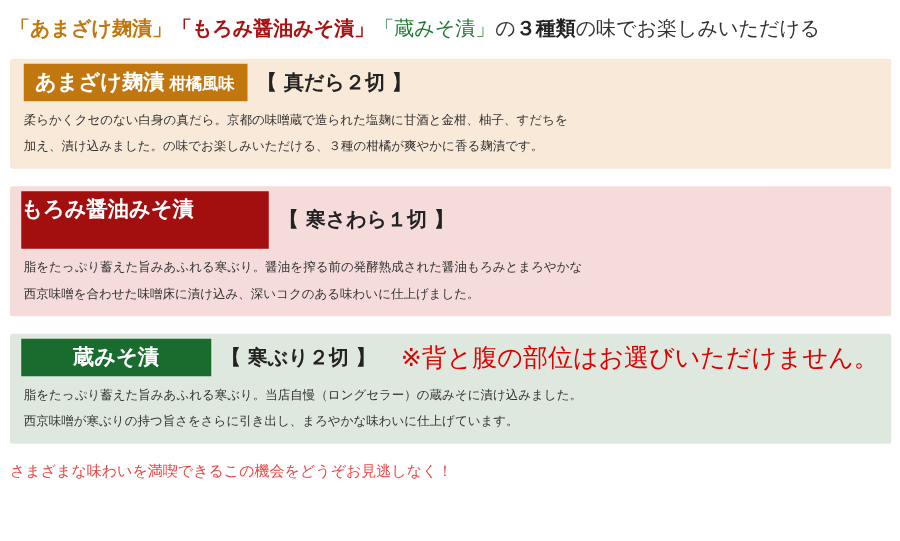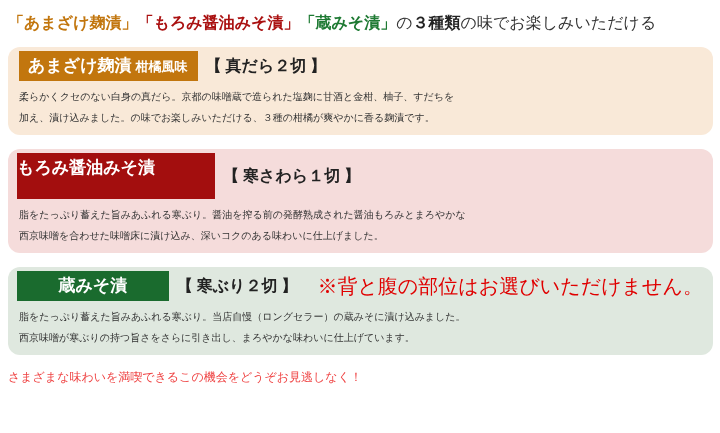--- a/index.html
+++ b/index.html
@@ -4,26 +4,26 @@
 <style>
   * { margin:0; padding:0; box-sizing:border-box; }
   html,body { width:720px; height:433px; background:#ffffff; overflow:hidden;
     font-family:"DejaVu Sans","Liberation Sans",sans-serif; }
   .page { width:720px; height:433px; position:relative; }
 
   
   .intro { margin:12px 8px 0 8px; font-size:16px; line-height:21px; color:#333333; }
   .seg-orange { color:var(--amazake-orange); font-weight:bold; }
   .seg-red    { color:var(--intro-red);      font-weight:bold; }
-  .seg-green  { color:var(--intro-green);    font-weight:bold; }
+  .seg-green  { color:var(--intro-green);    font-weight:normal; }
   .seg-plain  { color:#333333; }
   .seg-bold   { color:#222222; font-weight:bold; }
 
   
-  .product { margin:14px 7px 13px 8px; padding:4px 10px 7px 9px; border-radius:12px;font-family:Liberation Serif, serif; }
+  .product { margin:14px 7px 13px 8px; padding:4px 10px 7px 9px; border-radius:2px; }
   .product.amazake  { background:var(--amazake-bg); }
   .product.moromi   { background:var(--moromi-bg); }
   .product.kuramiso { background:var(--kuramiso-bg); }
 
   .header-row { display:flex; align-items:center; }
   .bar { color:#ffffff; font-weight:bold; white-space:nowrap; }
   .bar-orange { background:var(--amazake-orange); font-size:17px; padding:3px 10px 4px 9px; margin-left:2px; }
   .bar-orange .bar-sub { font-size:13px; margin-left:4px; }
   .bar-red   { background:var(--moromi-red);     font-size:17px; width:198px; text-align:left; padding:3px 0 20px; }
   .bar-green { background:var(--kuramiso-green); font-size:17px; width:188px; text-align:center; padding:3px 0 4px; }

